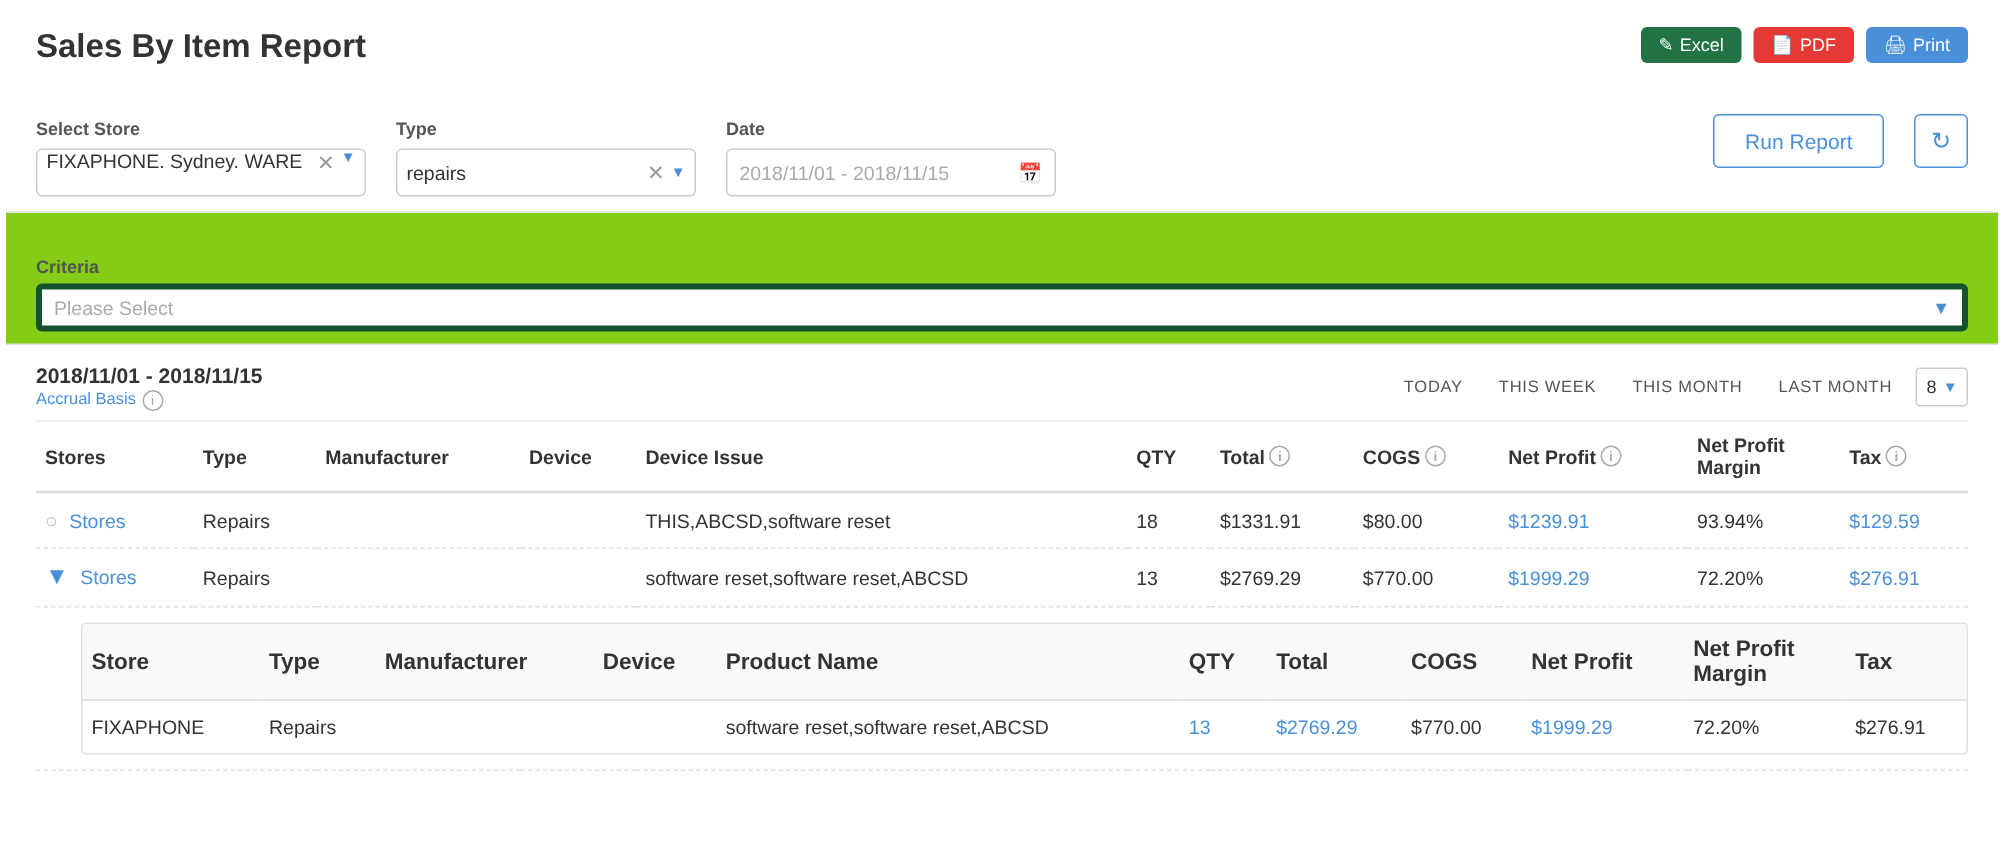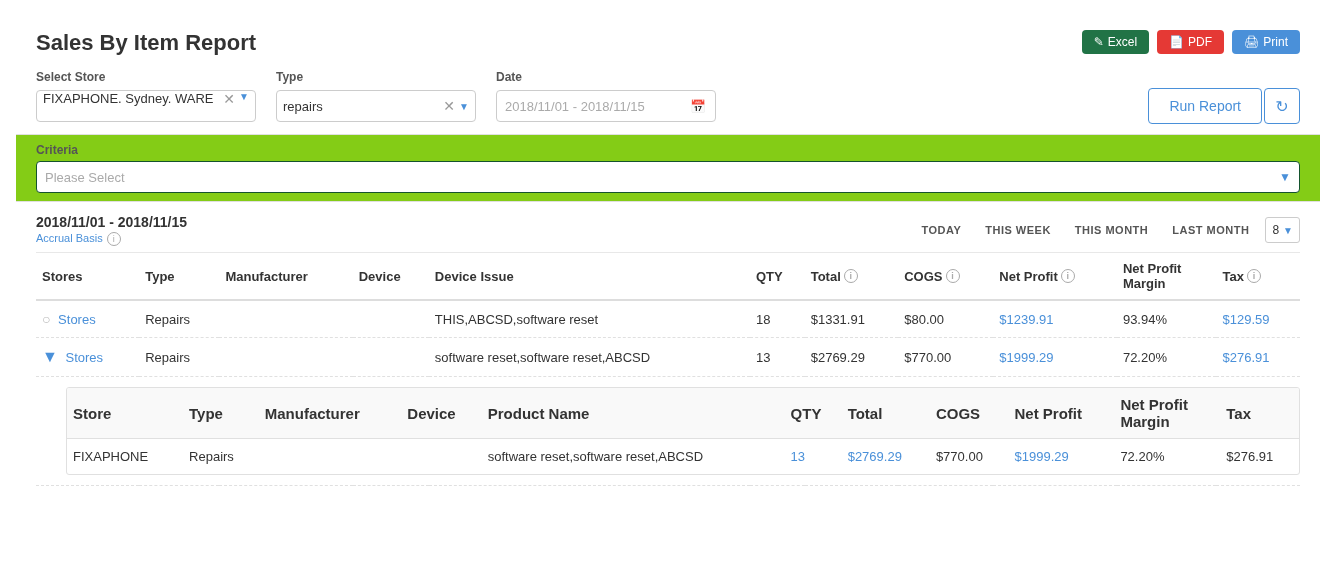--- a/index.html
+++ b/index.html
@@ -1,27 +1,27 @@
 <!DOCTYPE html>
 <html><head>
   <meta charset="utf-8">
   <style>
     * { box-sizing: border-box; margin: 0; padding: 0; }
     body { font-family: Arial, sans-serif; font-size: 13px; background: #f5f5f5; color: #333; }
-    .page { background: #fff; min-height: 565px; padding: 16px; }
+    .page { background: #fff; min-height: 565px; padding: 4px; }
 
     
     .header { padding: 14px 20px 10px 20px; border-bottom: 1px solid #e0e0e0; background: #fff; }
     .page-title { font-size: 22px; font-weight: bold; color: #333; margin-bottom: 14px; }
 
     
     .toolbar { display: flex; align-items: flex-start; gap: 20px; flex-wrap: wrap; }
-    .toolbar-right { margin-left: auto; display: flex; align-items: flex-end; gap: 2px; }
+    .toolbar-right { margin-left: auto; display: flex; align-items: flex-end; gap: 20px; }
     .field-group { display: flex; flex-direction: column; gap: 4px; }
-    .field-label { font-size: 12px; color: #555; font-weight: 600; margin-bottom: 2px; }
+    .field-label { font-size: 12px; color: #555; font-weight: 600; margin-bottom: 2px; margin-top: 21px; }
 
     .select-box {
       border: 1px solid #ccc; border-radius: 4px; background: #fff;
       display: flex; padding: 0 6px;
       height: 32px; min-width: 220px; cursor: pointer; position: relative;
     }
     .select-box .value { flex: 1; font-size: 13px; color: #333; }
     .select-box .clear-btn { color: #999; margin-right: 4px; cursor: pointer; font-size: 14px; }
     .select-box .arrow { color: #4a90d9; font-size: 10px; }
 
@@ -35,21 +35,21 @@
     .type-select-box .arrow { color: #4a90d9; font-size: 10px; }
 
     .date-input {
       border: 1px solid #ccc; border-radius: 4px; background: #fff;
       display: flex; align-items: center; padding: 0 8px;
       height: 32px; min-width: 220px; color: #aaa; font-size: 13px;
     }
     .date-input .cal-icon { margin-left: auto; color: #aaa; }
 
     .criteria-box {
-      border: 1px solid #14532d; border-radius: 4px; background: #fff;
+      border: 4px solid #14532d; border-radius: 4px; background: #fff;
       display: flex; align-items: center; padding: 0 8px;
       height: 32px; min-width: 220px; cursor: pointer;
     }
     .criteria-box .value { flex: 1; font-size: 13px; color: #aaa; }
     .criteria-box .arrow { color: #4a90d9; font-size: 12px; }
 
     .run-report-btn {
       border: 1px solid #4a90d9; background: #fff; color: #4a90d9;
       border-radius: 4px; padding: 0 20px; height: 36px;
       font-size: 14px; cursor: pointer; font-weight: 500;
@@ -75,21 +75,21 @@
     .date-range-title { font-size: 14px; font-weight: bold; color: #333; }
     .accrual-basis { font-size: 11px; color: #4a90d9; display: flex; align-items: flex-start; gap: 4px; margin-top: 2px; }
     .info-icon {
       display: inline-flex; align-items: center; justify-content: center;
       width: 14px; height: 14px; border-radius: 50%;
       border: 1px solid #aaa; color: #aaa; font-size: 9px; cursor: pointer;
     }
     .period-btns { display: flex; align-items: center; gap: 8px; }
     .period-btn {
       font-size: 11px; color: #555; padding: 4px 8px; cursor: pointer;
-      background: none; border: none; font-weight: 700; letter-spacing: 0.5px;
+      background: none; border: none; font-weight: 400; letter-spacing: 0.5px;
     }
     .page-size-select {
       border: 1px solid #ccc; border-radius: 3px; background: #fff;
       display: flex; align-items: center; padding: 2px 6px; cursor: pointer;
       font-size: 12px; color: #333; gap: 4px; height: 26px;
     }
     .page-size-arrow { color: #4a90d9; font-size: 10px; }
 
     
     .main-table { width: 100%; border-collapse: collapse; margin-top: 0; }

